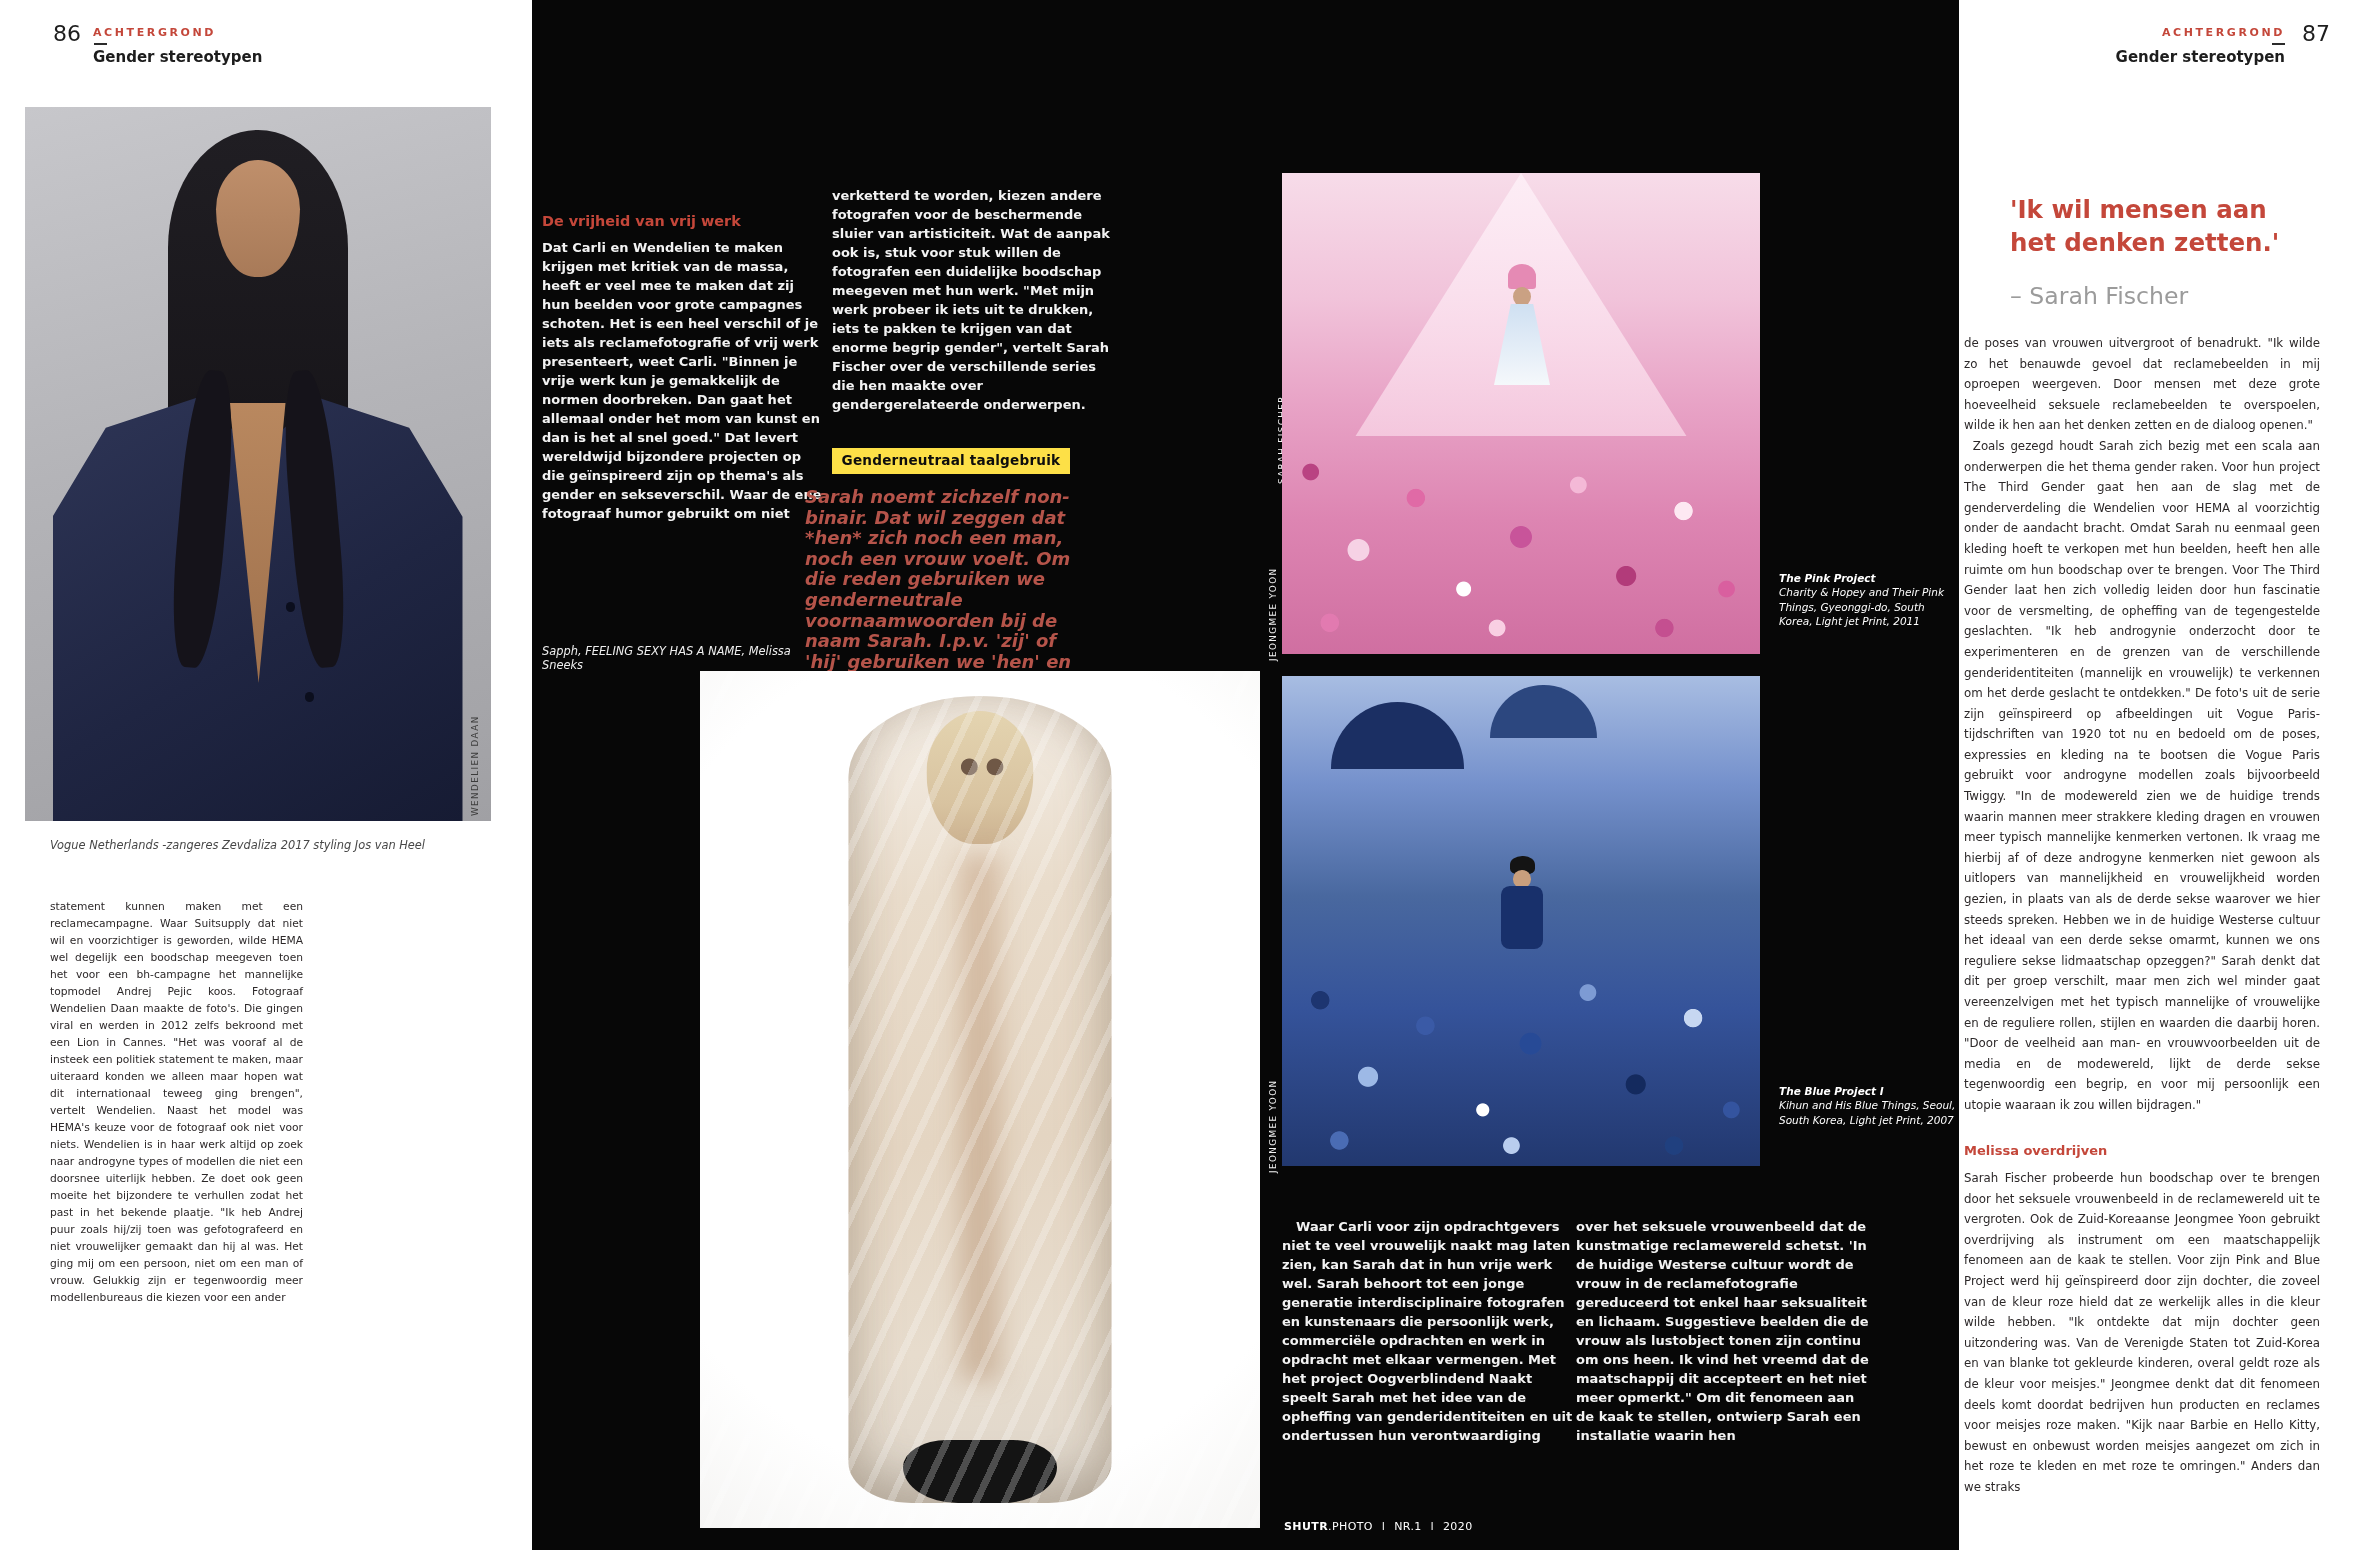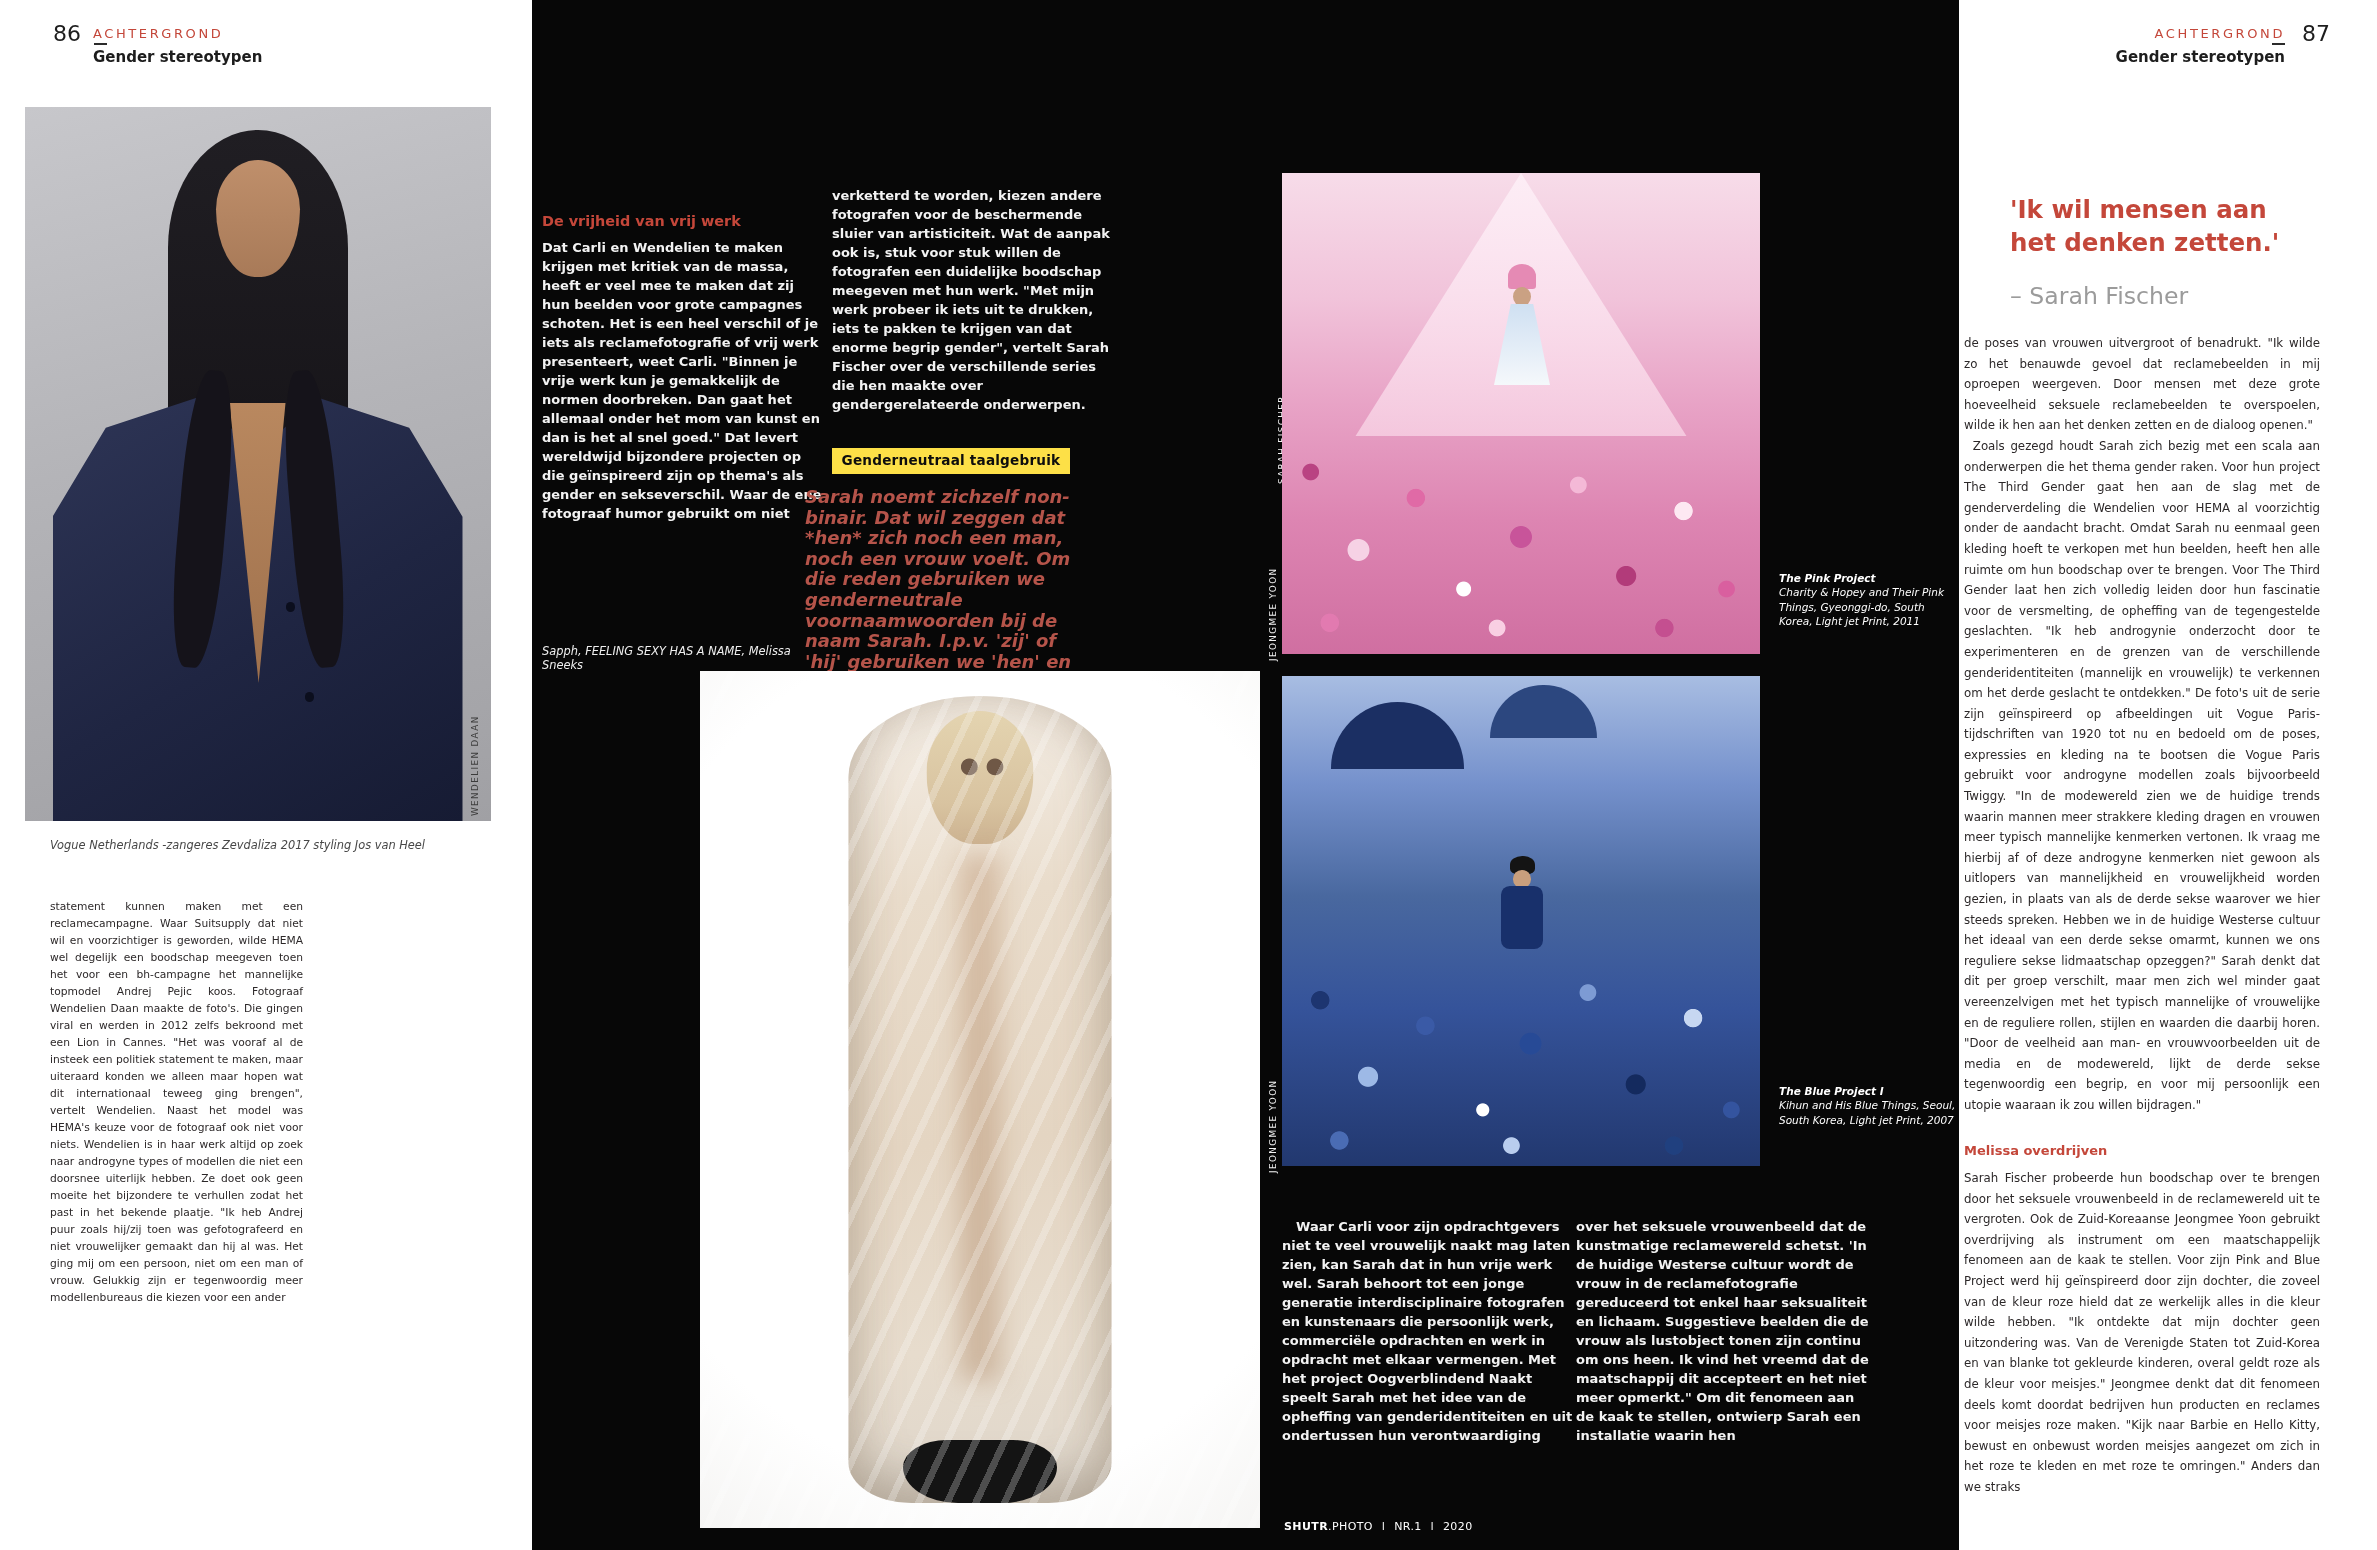--- a/index.html
+++ b/index.html
@@ -9,21 +9,21 @@
     --ink:#272324;
     --panel:#070707;
   }
   *{box-sizing:border-box;margin:0;padding:0}
   body{margin:0;background:#ffffff;font-family:"DejaVu Sans",sans-serif}
   .spread{position:relative;width:2377px;height:1550px;background:#ffffff;overflow:hidden;color:var(--ink)}
   .abs{position:absolute}
 
   
   .page-num{font-size:22px;color:#1d1d1d}
-  .kicker{font-size:13px;font-weight:normal;letter-spacing:2.6px;color:var(--red)}
+  .kicker{font-size:11px;font-weight:bold;letter-spacing:2.6px;color:var(--red)}
   .kicker-rule{width:13px;height:1.8px;background:#2b2b2b}
   .section-name{font-size:15px;font-weight:bold;color:#1d1d1d}
   .hdr-right{text-align:right}
 
   
   .black-panel{left:532px;top:0;width:1427px;height:1550px;background:var(--panel)}
 
   
   .photo-left{left:24.5px;top:107px;width:466px;height:714px;background:linear-gradient(165deg,#c7c7cb 0%,#b4b4b8 45%,#a0a0a4 100%);overflow:hidden}
   .lp-hair{position:absolute;left:143px;top:23px;width:180px;height:490px;background:linear-gradient(#201e23,#121014);border-radius:50% 50% 30% 30%/24% 24% 16% 16%}

